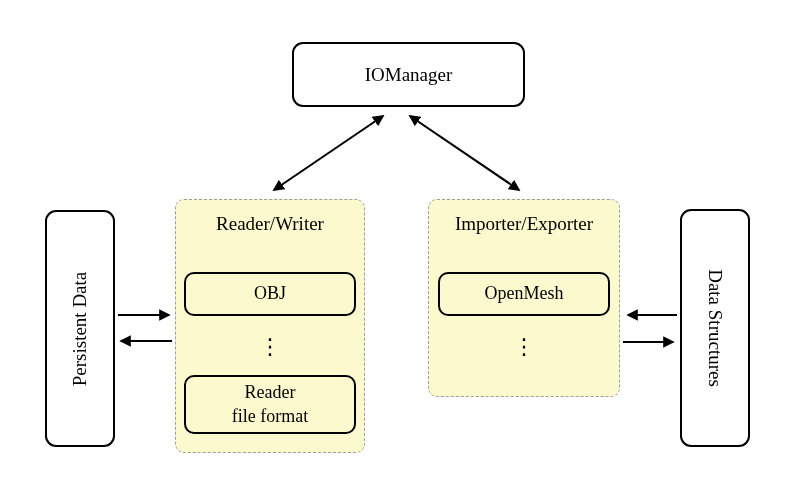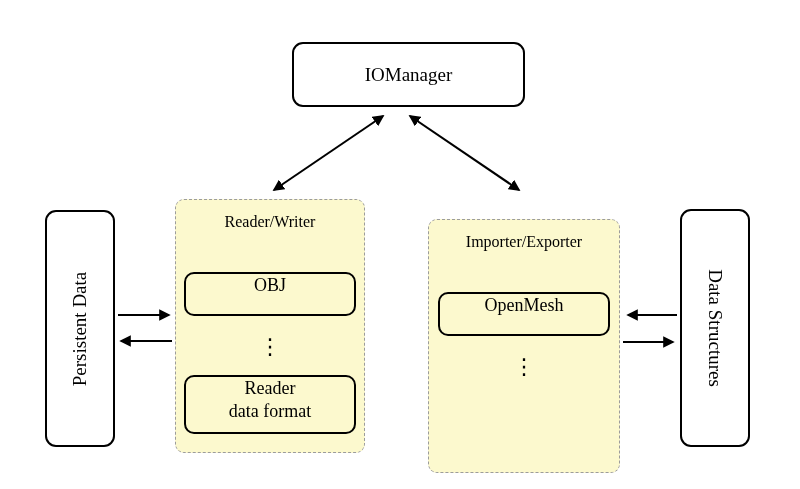--- a/index.html
+++ b/index.html
@@ -46,34 +46,34 @@
     position: absolute;
     background: var(--group-fill);
     border: 1.6px dashed var(--group-border);
     border-radius: 9px;
   }
   .group-title {
     position: absolute;
     left: 0; right: 0;
     top: 13px;
     text-align: center;
-    font-size: 16px;
+    font-size: 19px;
     white-space: nowrap;
   }
   .inner-node {
     position: absolute;
     left: 8px;
     width: 172px;
     background: transparent;
     border: 2.6px solid var(--node-border);
     border-radius: 10px;
     display: flex;
     flex-direction: column;
     align-items: center;
-    justify-content: flex-start;
+    justify-content: center;
     text-align: center;
     font-family: Liberation Serif, serif;
   }
   .inner-node .line {
     font-size: 18px;
     line-height: 1.3;
     white-space: nowrap;
   }
   .inner-top { top: 72px; height: 44px; }
   .inner-bottom { top: 175px; height: 59px; }
@@ -126,25 +126,25 @@
   </div>
 
   <div class="group" style="left:175px; top:199px; width:190px; height:254px;">
     <div class="group-title">Reader/Writer</div>
     <div class="inner-node inner-top">
       <span class="line">OBJ</span>
     </div>
     <div class="ellipsis">⋮</div>
     <div class="inner-node inner-bottom">
       <span class="line">Reader</span>
-      <span class="line">data format</span>
+      <span class="line">file format</span>
     </div>
   </div>
 
-  <div class="group" style="left:428px; top:199px; width:192px; height:254px;margin-top:20px;">
+  <div class="group" style="left:428px; top:199px; width:192px; height:198px;">
     <div class="group-title">Importer/Exporter</div>
     <div class="inner-node inner-top" style="left:9px;">
       <span class="line">OpenMesh</span>
     </div>
     <div class="ellipsis">⋮</div>
   </div>
 
 </div>
 
 </body></html>

